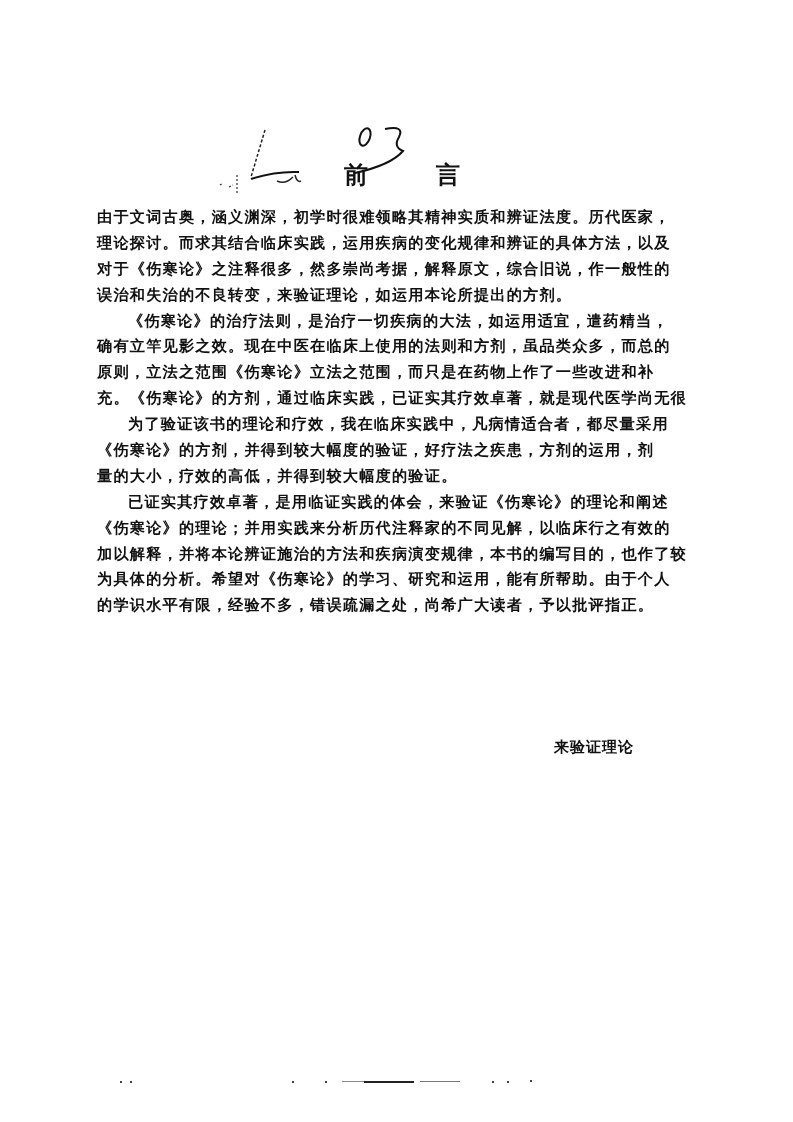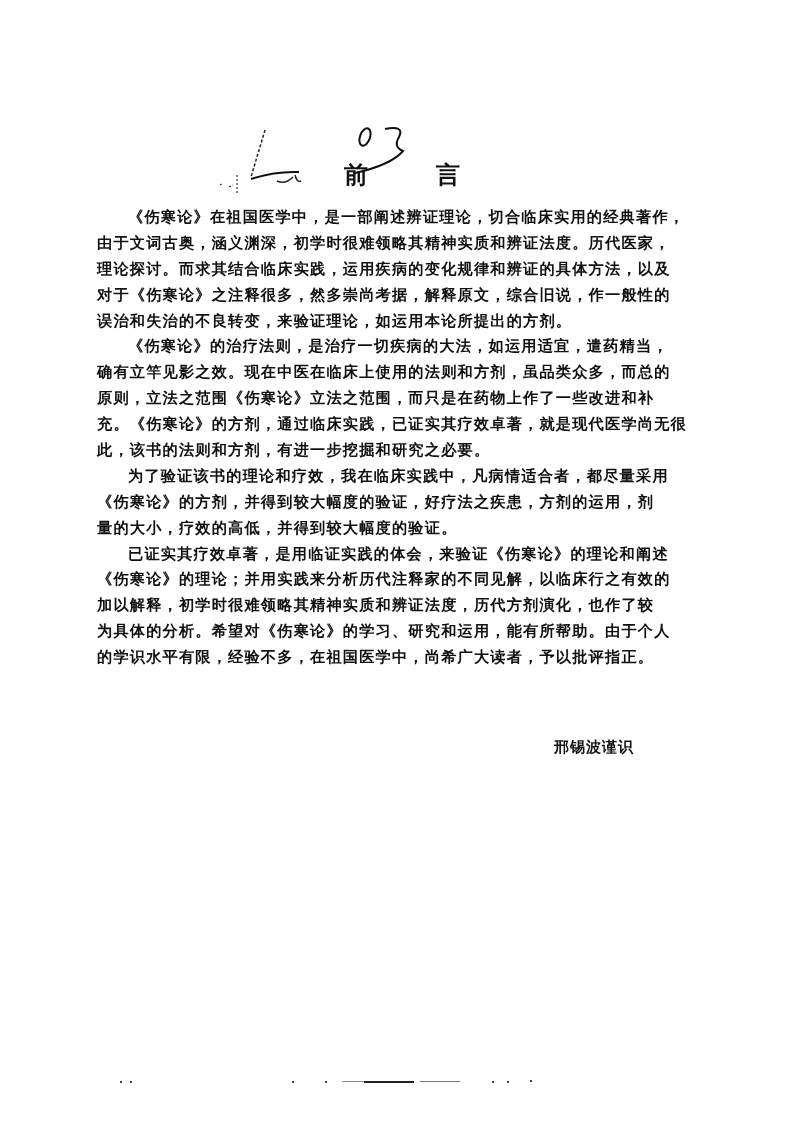--- a/index.html
+++ b/index.html
@@ -96,48 +96,46 @@
   <path d="M5 60 L8 58 M14 62 L18 60 M22 50 L22 70" stroke="#333" stroke-width="1.2" fill="none" stroke-dasharray="2 2"></path>
 </svg>
 
 <div class="title">
   <span class="t1">前</span>
   <span class="t2">言</span>
 </div>
 
 <div class="body-text">
   <div class="para">
-    <p class="line indent">《伤寒论》在祖国医学中，是一部阐述辨证理论，切合临床实用的经典著作，</p>
     <p class="line">由于文词古奥，涵义渊深，初学时很难领略其精神实质和辨证法度。历代医家，</p>
     <p class="line">理论探讨。而求其结合临床实践，运用疾病的变化规律和辨证的具体方法，以及</p>
     <p class="line">对于《伤寒论》之注释很多，然多崇尚考据，解释原文，综合旧说，作一般性的</p>
     <p class="line">误治和失治的不良转变，来验证理论，如运用本论所提出的方剂。</p>
   </div>
   <div class="para">
     <p class="line indent">《伤寒论》的治疗法则，是治疗一切疾病的大法，如运用适宜，遣药精当，</p>
     <p class="line">确有立竿见影之效。现在中医在临床上使用的法则和方剂，虽品类众多，而总的</p>
     <p class="line">原则，立法之范围《伤寒论》立法之范围，而只是在药物上作了一些改进和补</p>
     <p class="line">充。《伤寒论》的方剂，通过临床实践，已证实其疗效卓著，就是现代医学尚无很</p>
-    <p class="line">此，该书的法则和方剂，有进一步挖掘和研究之必要。</p>
   </div>
   <div class="para">
     <p class="line indent">为了验证该书的理论和疗效，我在临床实践中，凡病情适合者，都尽量采用</p>
     <p class="line">《伤寒论》的方剂，并得到较大幅度的验证，好疗法之疾患，方剂的运用，剂</p>
     <p class="line">量的大小，疗效的高低，并得到较大幅度的验证。</p>
   </div>
   <div class="para">
     <p class="line indent">已证实其疗效卓著，是用临证实践的体会，来验证《伤寒论》的理论和阐述</p>
     <p class="line">《伤寒论》的理论；并用实践来分析历代注释家的不同见解，以临床行之有效的</p>
-    <p class="line">加以解释，初学时很难领略其精神实质和辨证法度，历代方剂演化，也作了较</p>
+    <p class="line">加以解释，并将本论辨证施治的方法和疾病演变规律，本书的编写目的，也作了较</p>
     <p class="line">为具体的分析。希望对《伤寒论》的学习、研究和运用，能有所帮助。由于个人</p>
-    <p class="line">的学识水平有限，经验不多，在祖国医学中，尚希广大读者，予以批评指正。</p>
+    <p class="line">的学识水平有限，经验不多，错误疏漏之处，尚希广大读者，予以批评指正。</p>
   </div>
 </div>
 
-<div class="signature">邢锡波谨识</div>
+<div class="signature">来验证理论</div>
 
 <div class="scan-marks">
   <div class="dot" style="left:0;top:1px;"></div>
   <div class="dot" style="left:10px;top:1px;"></div>
   <div class="dot" style="left:172px;top:1px;"></div>
   <div class="dot" style="left:205px;top:1px;"></div>
   <div class="mark" style="left:222px;top:1px;width:60px;background:#888;"></div>
   <div class="mark" style="left:244px;top:1px;width:50px;height:2px;background:#222;"></div>
   <div class="mark" style="left:300px;top:1px;width:40px;background:#777;"></div>
   <div class="dot" style="left:372px;top:1px;"></div>

